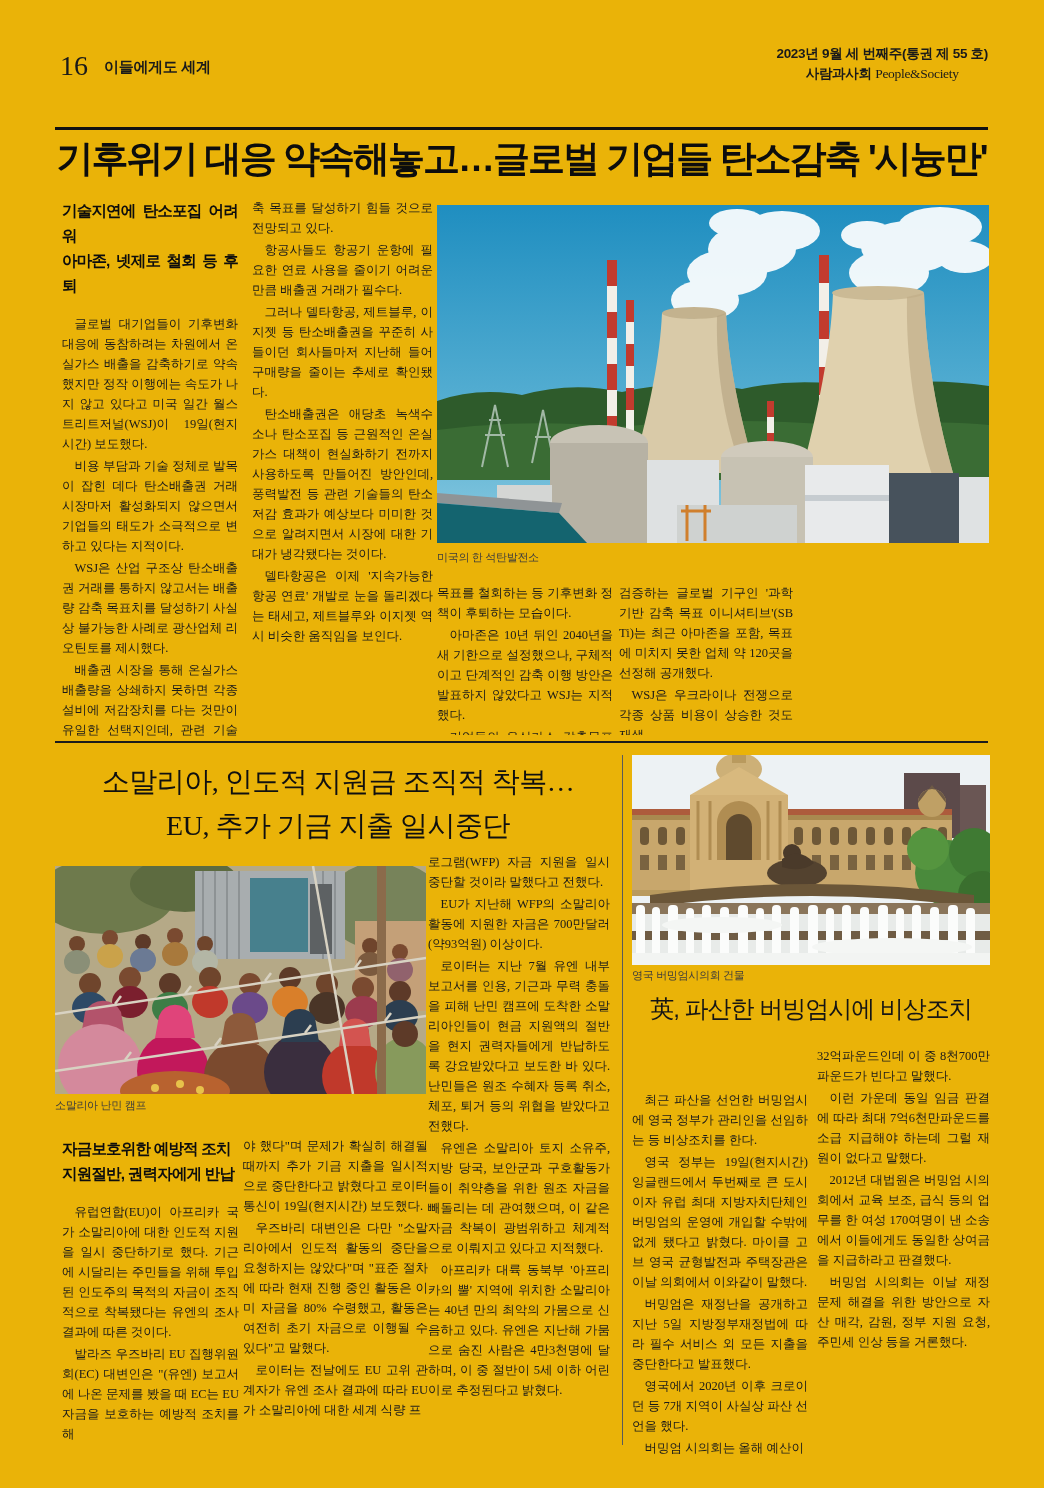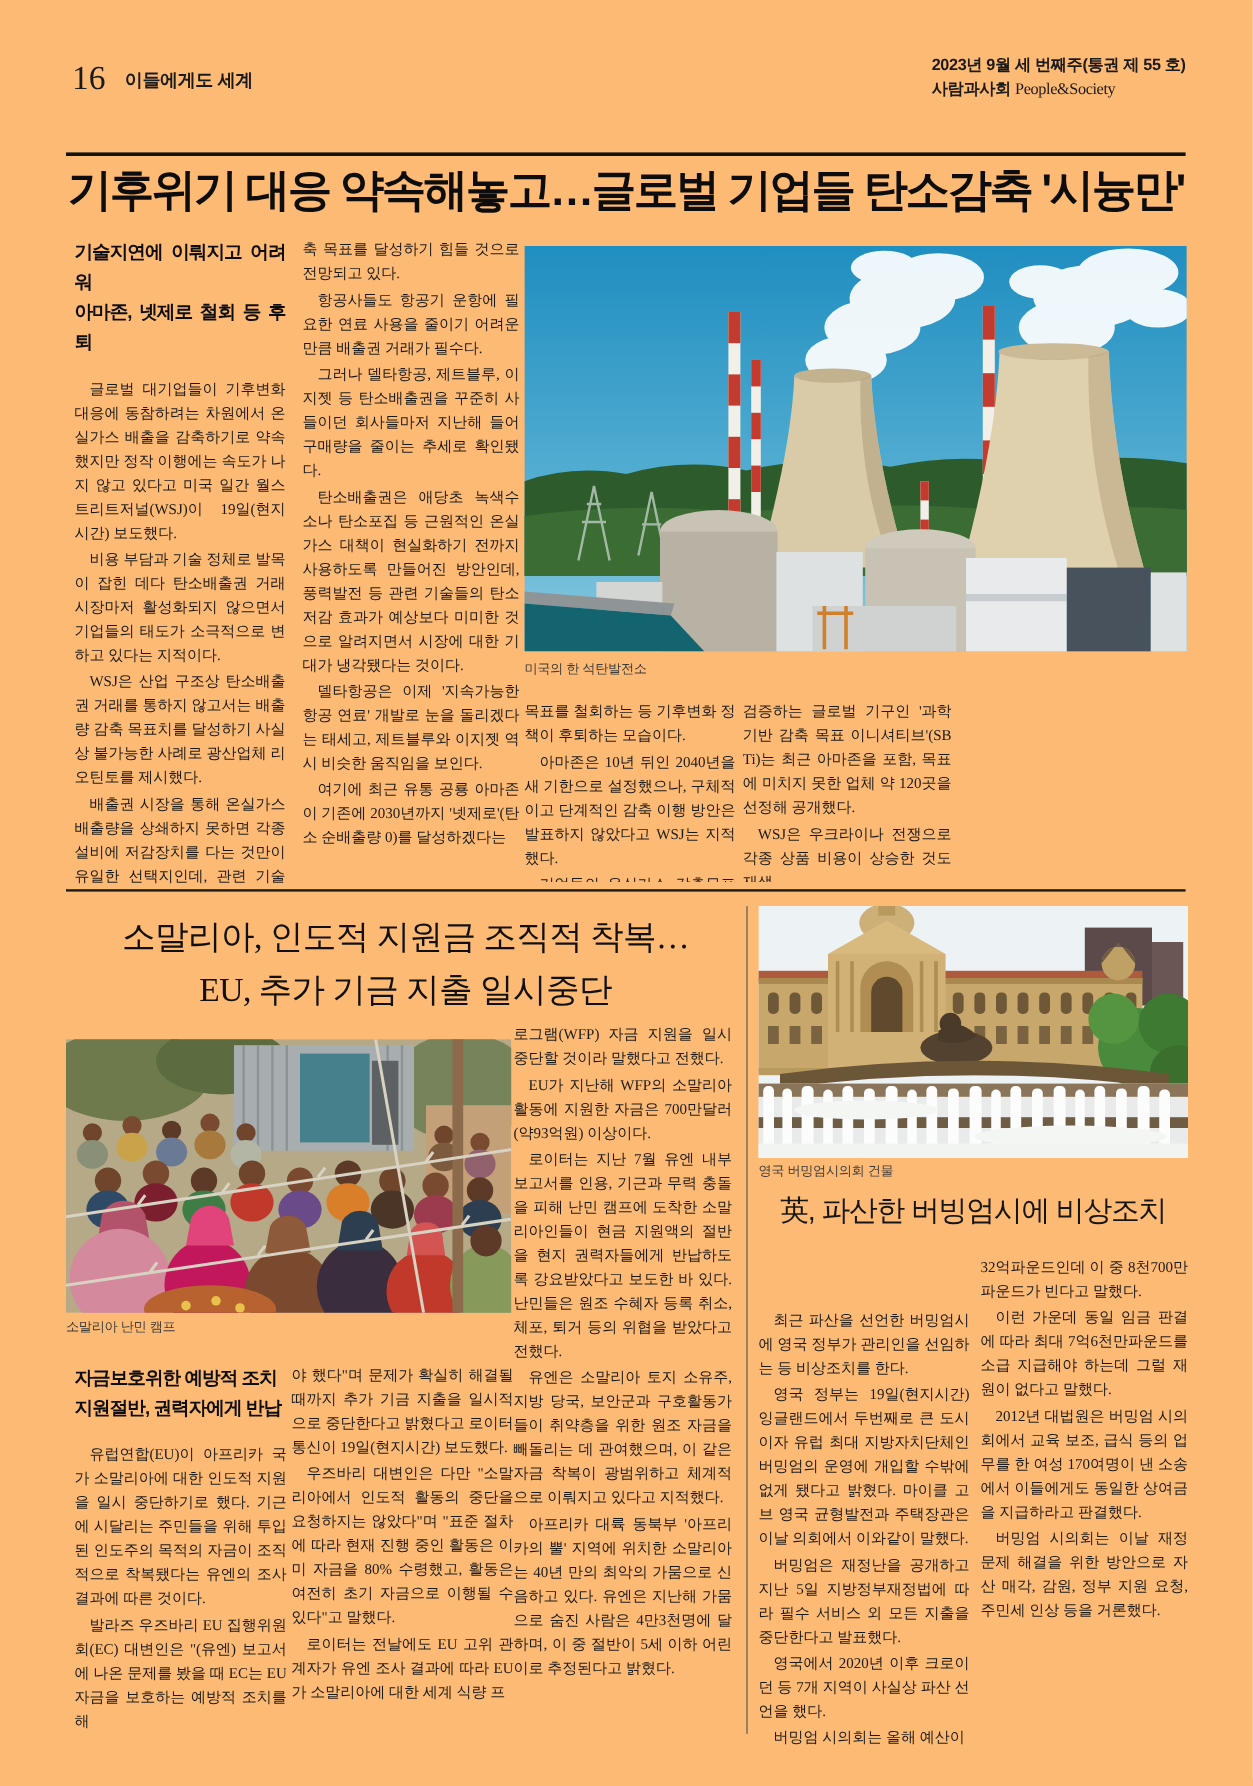--- a/index.html
+++ b/index.html
@@ -1,23 +1,23 @@
 <!DOCTYPE html>
 <html><head>
 <meta charset="utf-8">
 <style>
   html,body{margin:0;padding:0;background:#e8e8e8;}
-  .page{position:relative;width:1044px;height:1488px;margin:0 auto;background:#fdba74;overflow:hidden;
+  .page{position:relative;width:1044px;height:1488px;margin:0 auto;background:#eab308;overflow:hidden;
         font-family:"Liberation Serif","DejaVu Serif",serif;color:#1a1a1a;}
   .abs{position:absolute;}
   
   .hdr-left{left:60px;top:52px;display:flex;align-items:flex-end;gap:16px;}
   .pagenum{font-size:28px;line-height:28px;font-family:"Liberation Serif","DejaVu Serif",serif;}
   .section{font-size:15px;font-weight:700;font-family:"Liberation Sans","DejaVu Sans",sans-serif;padding-bottom:3px;letter-spacing:-0.3px;}
-  .hdr-right{right:56px;top:44px;text-align:left;font-size:13.5px;line-height:20px;
+  .hdr-right{right:56px;top:44px;text-align:center;font-size:13.5px;line-height:20px;
              font-family:"Liberation Sans","DejaVu Sans",sans-serif;font-weight:600;letter-spacing:-0.3px;}
   .hdr-right .en{font-family:"Liberation Serif","DejaVu Serif",serif;font-weight:400;}
   .rule-hdr{left:55px;top:127px;width:933px;height:3px;background:#121212;}
   
   .h1{left:55px;top:134px;width:933px;text-align:center;font-family:"Liberation Sans","DejaVu Sans",sans-serif;
       font-weight:900;font-size:37px;letter-spacing:-2px;white-space:nowrap;color:#0d0d0d;}
   
   .col{overflow:hidden;text-align:justify;font-size:12.5px;line-height:20px;word-break:break-all;}
   .col p{margin:0 0 2px 0;text-indent:1em;}
   .col p.cont{text-indent:0;}
@@ -49,36 +49,35 @@
       <span>사람과사회</span>
       <span class="en">People&amp;Society</span>
     </div>
   </div>
   <div class="abs rule-hdr"></div>
 
   <div class="abs h1">기후위기 대응 약속해놓고…글로벌 기업들 탄소감축 '시늉만'</div>
 
   <div class="abs col" style="left:62px;top:198px;width:176px;height:540px;">
     <div class="subhead">
-      <div>기술지연에 이뤄지고 어려워</div>
+      <div>기술지연에 탄소포집 어려워</div>
       <div>아마존, 넷제로 철회 등 후퇴</div>
     </div>
     <p>글로벌 대기업들이 기후변화 대응에 동참하려는 차원에서 온실가스 배출을 감축하기로 약속했지만 정작 이행에는 속도가 나지 않고 있다고 미국 일간 월스트리트저널(WSJ)이 19일(현지시간) 보도했다.</p>
     <p>비용 부담과 기술 정체로 발목이 잡힌 데다 탄소배출권 거래 시장마저 활성화되지 않으면서 기업들의 태도가 소극적으로 변하고 있다는 지적이다.</p>
     <p>WSJ은 산업 구조상 탄소배출권 거래를 통하지 않고서는 배출량 감축 목표치를 달성하기 사실상 불가능한 사례로 광산업체 리오틴토를 제시했다.</p>
     <p>배출권 시장을 통해 온실가스 배출량을 상쇄하지 못하면 각종 설비에 저감장치를 다는 것만이 유일한 선택지인데, 관련 기술 발전이 더딘 탓에 2025년에 맞춘 감</p>
   </div>
 
   <div class="abs col" style="left:252px;top:198px;width:181px;height:540px;">
     <p class="cont">축 목표를 달성하기 힘들 것으로 전망되고 있다.</p>
     <p>항공사들도 항공기 운항에 필요한 연료 사용을 줄이기 어려운 만큼 배출권 거래가 필수다.</p>
     <p>그러나 델타항공, 제트블루, 이지젯 등 탄소배출권을 꾸준히 사들이던 회사들마저 지난해 들어 구매량을 줄이는 추세로 확인됐다.</p>
     <p>탄소배출권은 애당초 녹색수소나 탄소포집 등 근원적인 온실가스 대책이 현실화하기 전까지 사용하도록 만들어진 방안인데, 풍력발전 등 관련 기술들의 탄소 저감 효과가 예상보다 미미한 것으로 알려지면서 시장에 대한 기대가 냉각됐다는 것이다.</p>
     <p>델타항공은 이제 '지속가능한 항공 연료' 개발로 눈을 돌리겠다는 태세고, 제트블루와 이지젯 역시 비슷한 움직임을 보인다.</p>
-    <p>여기에 최근 유통 공룡 아마존이 기존에 2030년까지 '넷제로'(탄소 순배출량 0)를 달성하겠다는</p>
   </div>
 
   <svg class="abs photo" style="left:437px;top:205px;" width="552" height="338" viewBox="0 0 552 338">
     <defs>
       <linearGradient id="sky1" x1="0" y1="0" x2="0" y2="1">
         <stop offset="0" stop-color="#1f8ec0"></stop>
           <stop offset="0.7" stop-color="#5fb4d5"></stop>
           <stop offset="1" stop-color="#8ecbe0"></stop>
       </linearGradient>
     </defs>

